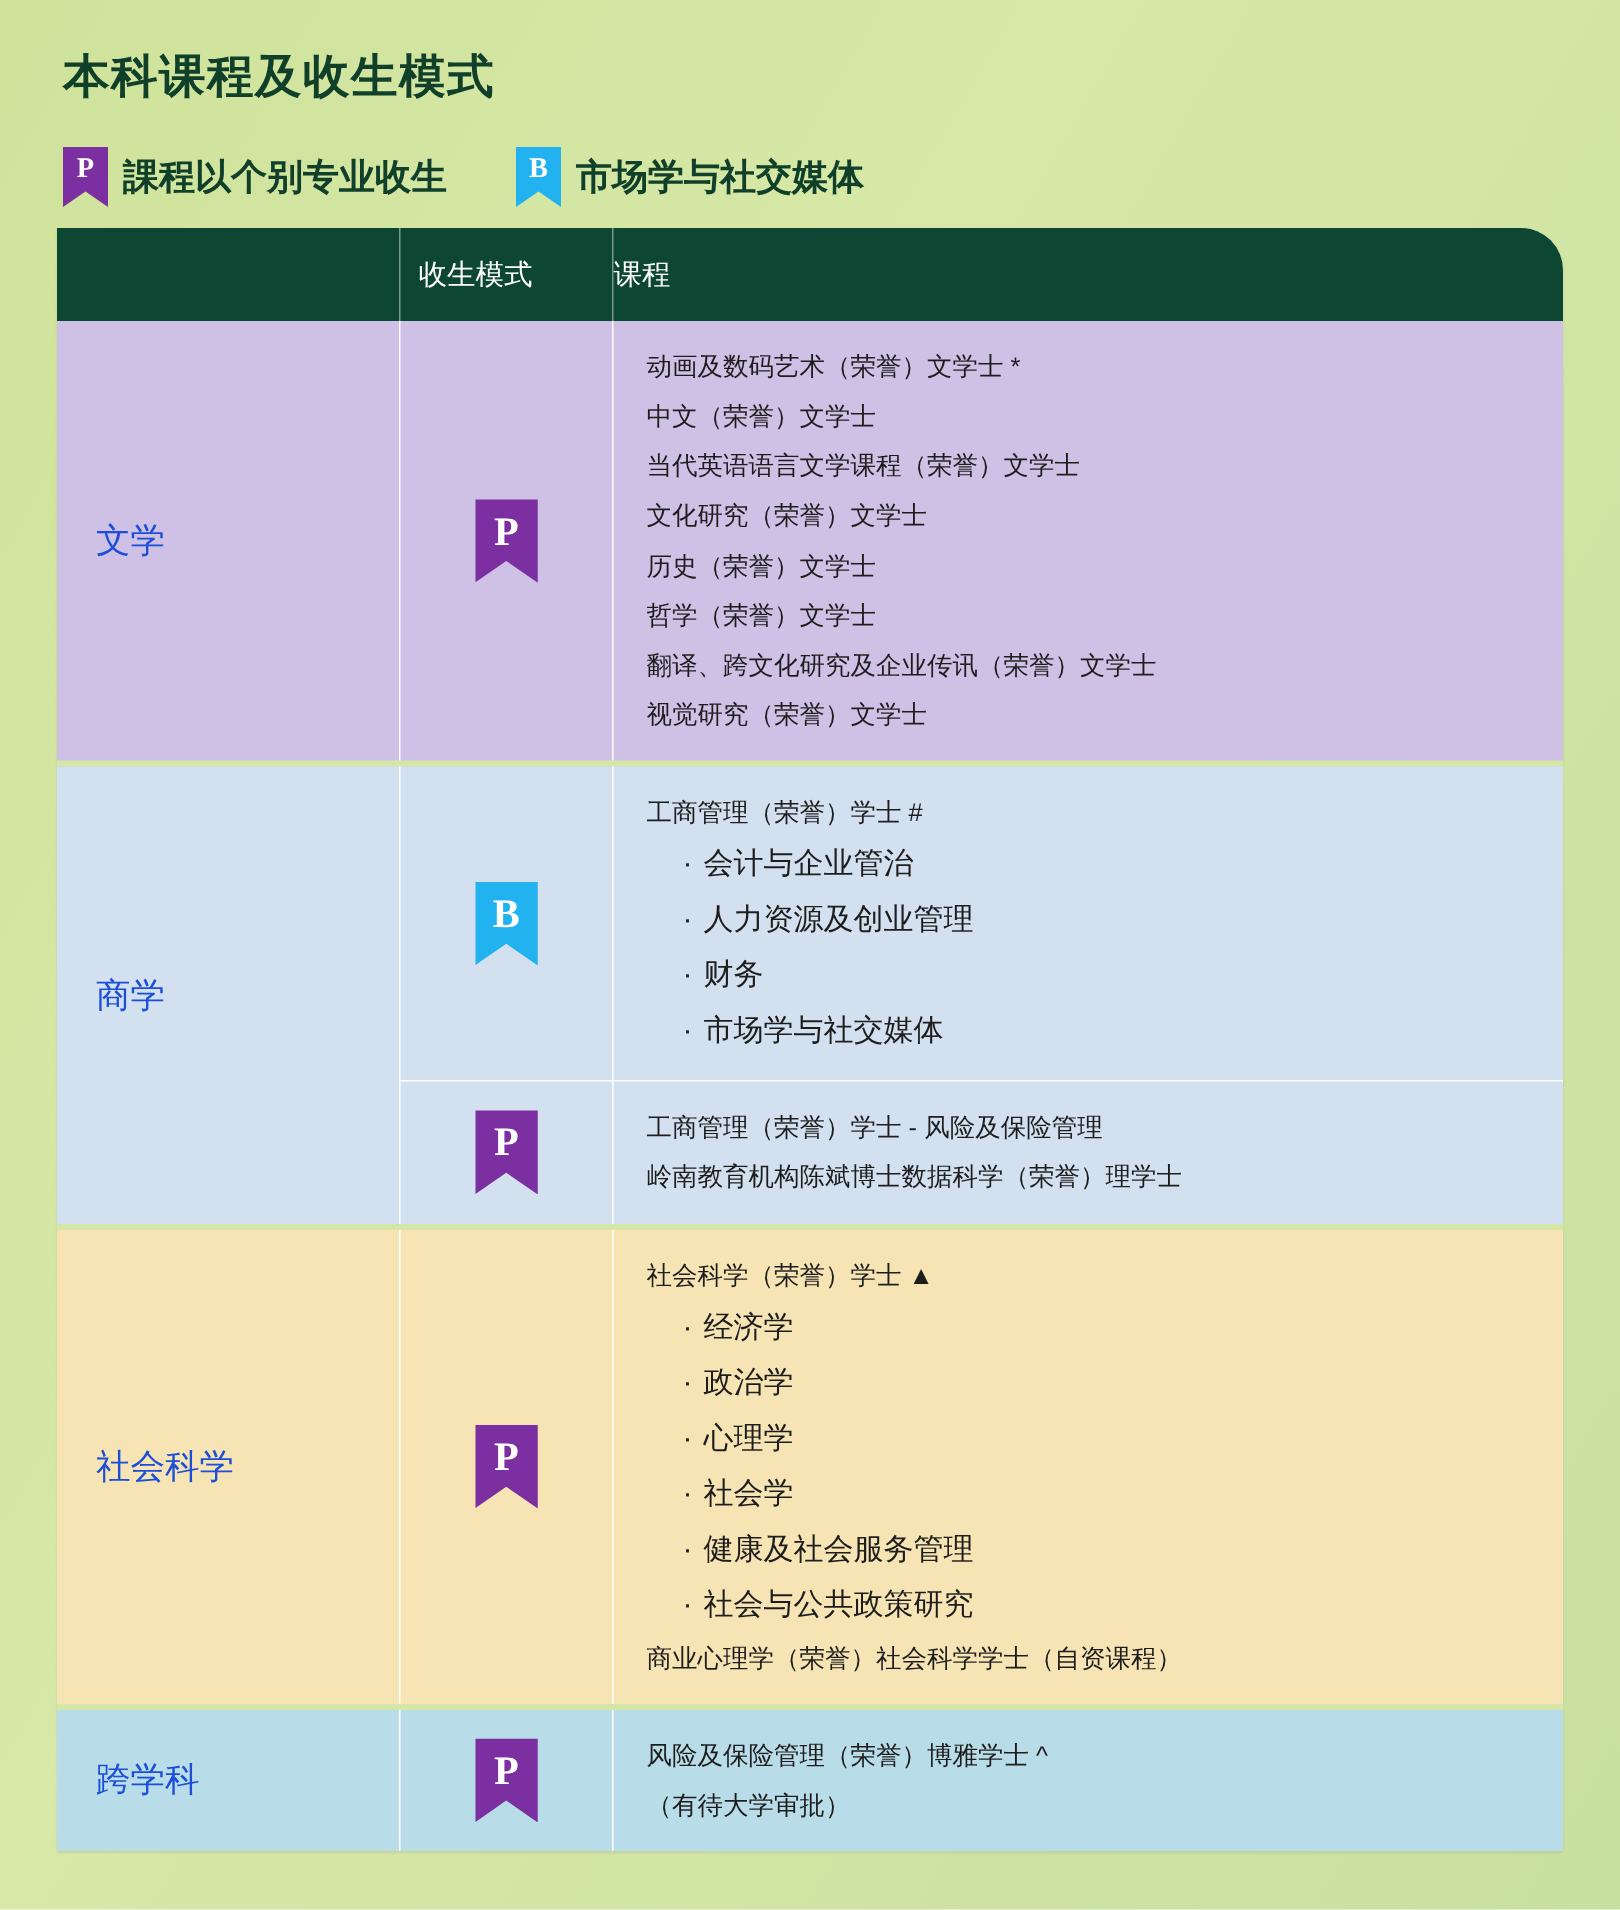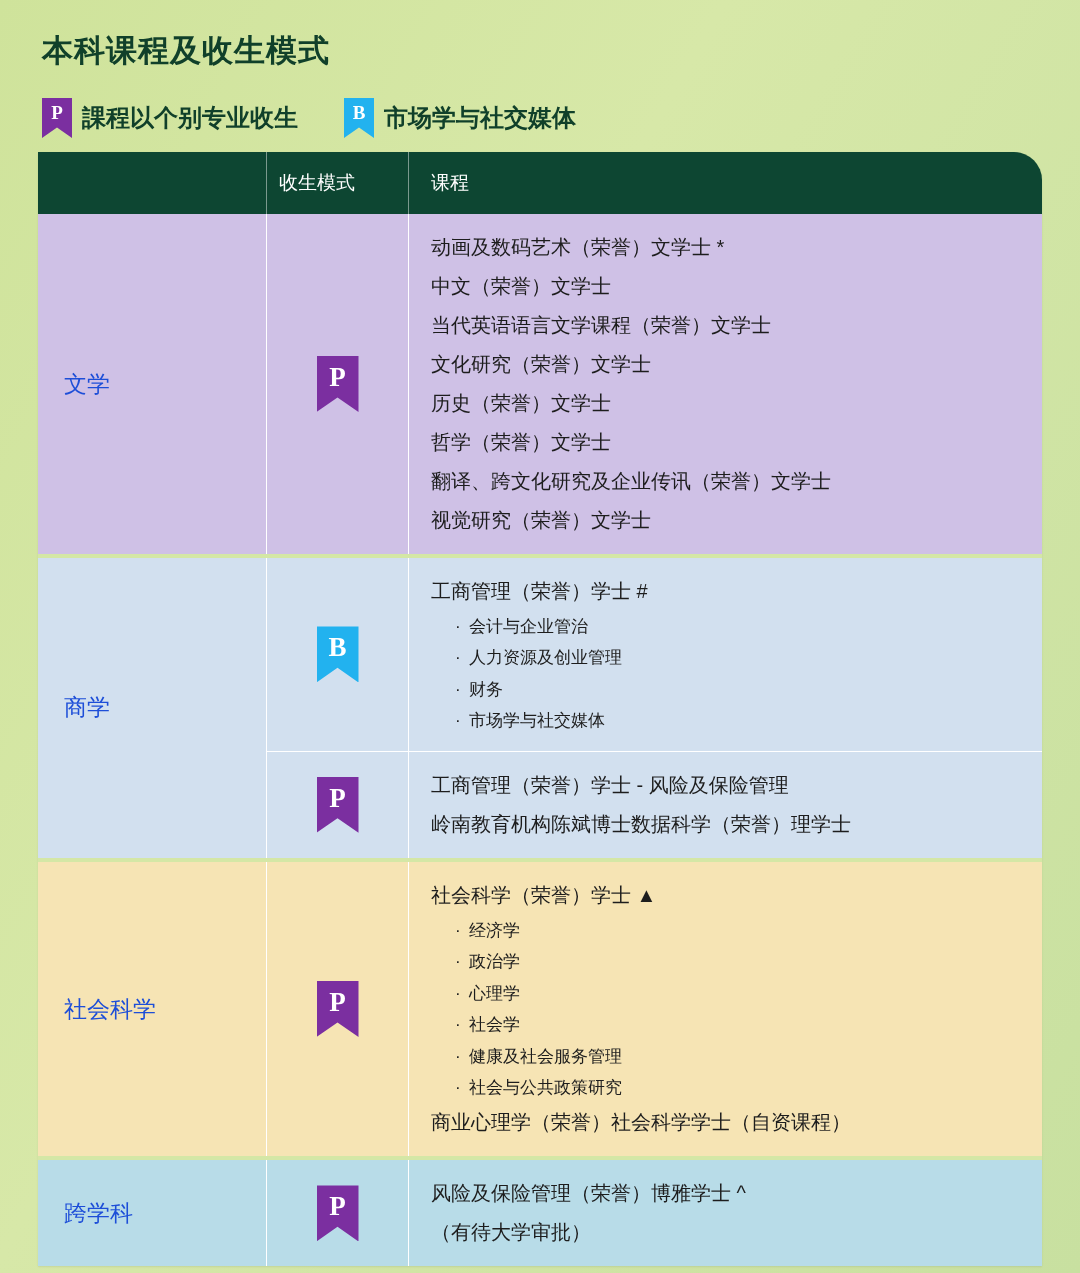--- a/index.html
+++ b/index.html
@@ -93,21 +93,21 @@
     align-items: center;
   }
   .th {
     font-size: 19px;
     display: flex;
     align-items: center;
     height: 100%;
   }
   .col-faculty { width: 228px; flex: 0 0 228px; padding-left: 26px; }
   .col-mode    { width: 142px; flex: 0 0 142px; padding-left: 12px; border-left: 1px solid rgba(255,255,255,0.45); }
-  .col-prog    { flex: 1 1 auto; padding-left: 22px; border-left: 1px solid rgba(255,255,255,0.45); }
+  .col-prog    { flex: 1 1 auto; border-left: 1px solid rgba(255,255,255,0.45); }
 
   .row {
     display: flex;
     align-items: stretch;
     border-bottom: 4px solid #d4e7a6;
   }
   .row:last-child { border-bottom: none; }
   .faculty-cell {
     width: 228px; flex: 0 0 228px;
     display: flex; align-items: center;
@@ -133,27 +133,27 @@
   }
   .prog-cell {
     flex: 1 1 auto;
     border-left: 1px solid #ffffff;
     padding: 14px 18px 14px 22px;
     display: flex;
     flex-direction: column;
     justify-content: center;
   }
   .prog-line {
-    font-size: 20px;
+    font-size: 17px;
     color: #1d1d1d;
     line-height: 1.95;
     white-space: nowrap;
   }
   .sub-line {
-    font-size: 17px;
+    font-size: 20px;
     color: #1d1d1d;
     line-height: 1.85;
     padding-left: 24px;
     white-space: nowrap;
   }
   .sub-line .dot {
     display: inline-block;
     width: 14px;
     color: #1d1d1d;
   }

